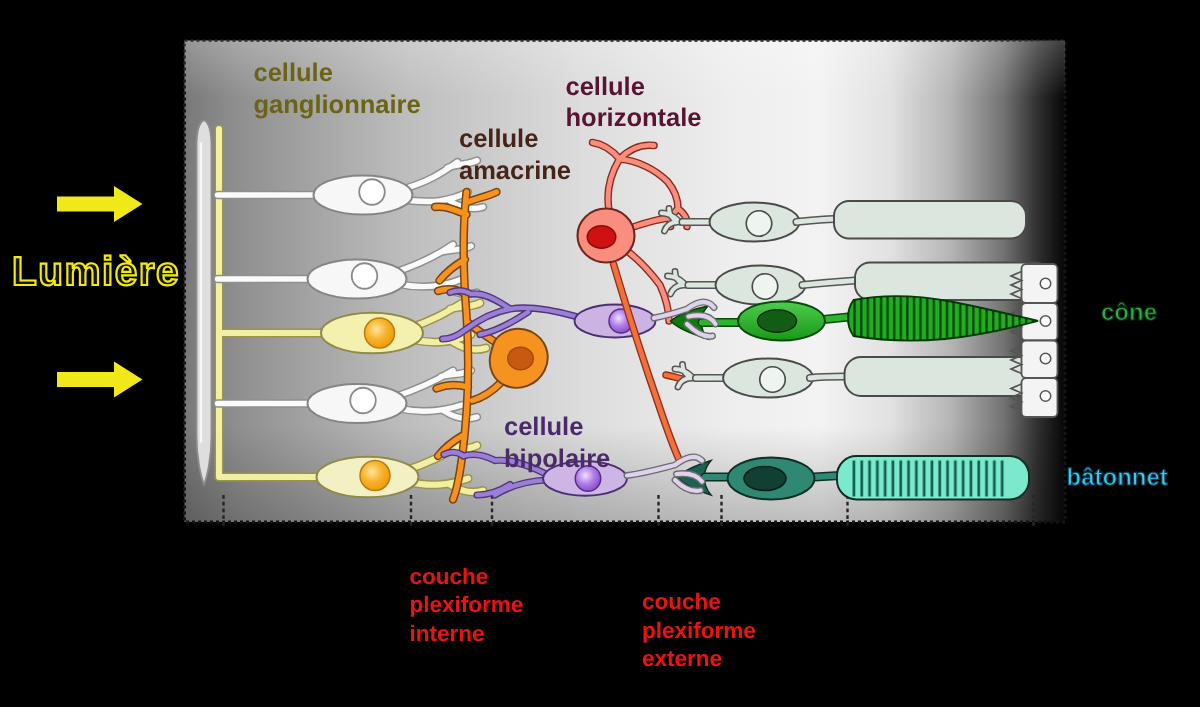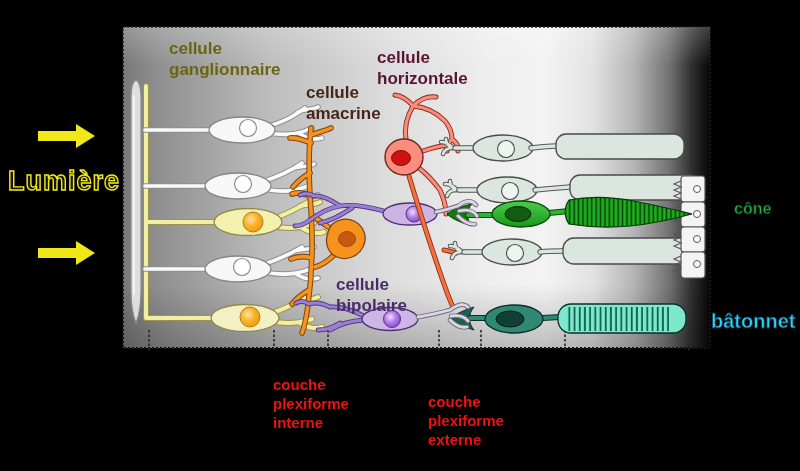--- a/index.html
+++ b/index.html
@@ -8,21 +8,21 @@
   #art{position:absolute;left:0;top:0;}
   .lbl{position:absolute;white-space:pre-line;font-weight:bold;}
   .lbl-light{left:8px;top:166px;font-size:27px;font-weight:bold;letter-spacing:1px;
              color:#151500;-webkit-text-stroke:1.4px #f0e818;}
   .lbl-ganglion{left:169px;top:38px;font-size:17px;line-height:21px;color:#6b6414;}
   .lbl-amacrine{left:306px;top:82px;font-size:17px;line-height:21px;color:#452517;}
   .lbl-horizontal{left:377px;top:47px;font-size:17px;line-height:21px;color:#5a1433;}
   .lbl-bipolar{left:336px;top:274px;font-size:17px;line-height:21px;color:#4a2a68;}
   .lbl-cone{left:718px;top:200px;font-size:16px;font-weight:bold;color:#2bb24a;margin-left:16px;
             -webkit-text-stroke:0.8px #06300f;}
-  .lbl-rod{left:711px;top:310px;font-size:20px;font-weight:bold;color:#38cdf0;
+  .lbl-rod{left:711px;top:310px;font-size:16px;font-weight:bold;color:#38cdf0;
            -webkit-text-stroke:0.8px #083a50;}
   .lbl-ipl{left:273px;top:375px;font-size:15px;font-weight:bold;line-height:19px;color:#ee1111;}
   .lbl-opl{left:428px;top:392px;font-size:15px;font-weight:bold;line-height:19px;color:#ee1111;}
 </style>
 </head>
 <body>
 
 <div id="root">
 
 <svg id="art" width="800" height="471" viewBox="0 0 800 471">

